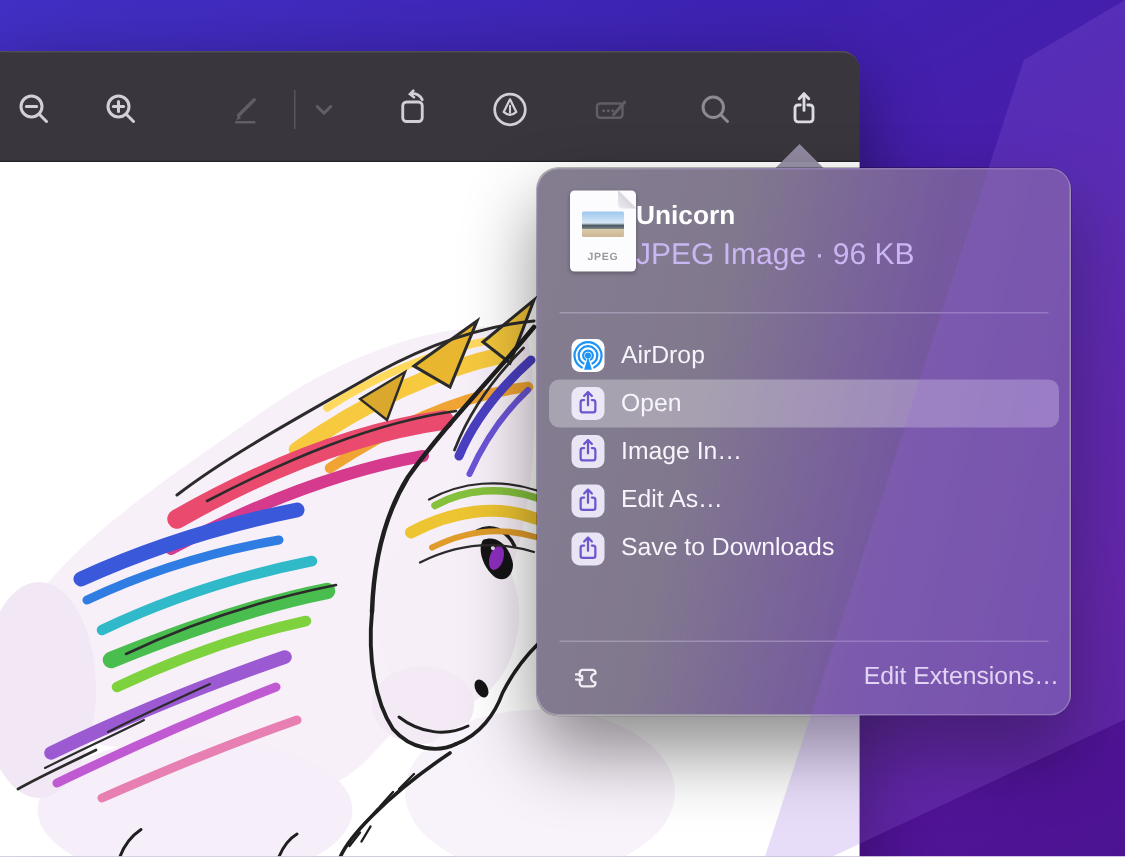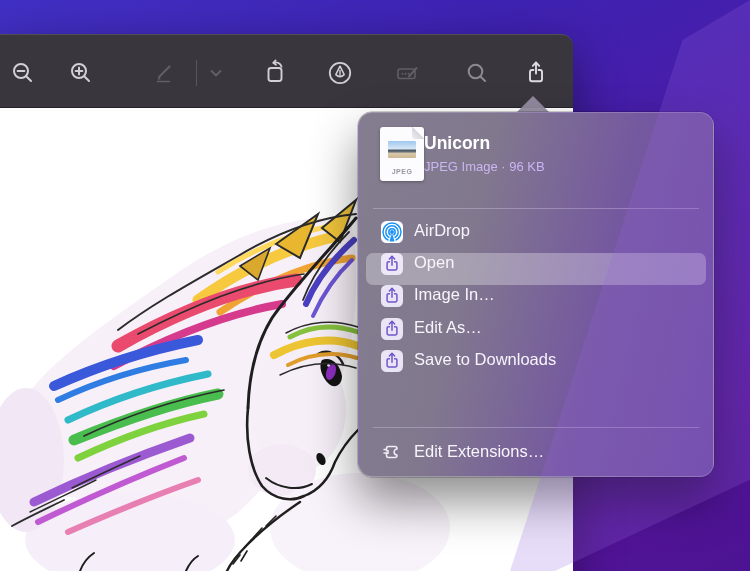--- a/index.html
+++ b/index.html
@@ -77,39 +77,39 @@
   .file-icon .thumb{
     position:absolute;left:8px;top:14px;width:28px;height:17px;
     background:linear-gradient(#9ec7ee 0%,#d6e7f6 45%,#4e5a64 55%,#6c7780 66%,#d9c9a8 70%,#cdb795 100%);
     border-radius:1px;
   }
   .file-icon .badge{
     position:absolute;left:0;right:0;bottom:6px;text-align:center;
     font-size:7px;letter-spacing:0.5px;color:#9a97a0;font-weight:bold;
   }
   .file-name{font-size:17.5px;font-weight:bold;color:#ffffff;margin-top:6px;}
-  .file-meta{font-size:13px;color:#cab6f2;margin-top:5px;}
+  .file-meta{font-size:20px;color:#cab6f2;margin-top:5px;}
   .divider{position:absolute;left:14px;right:14px;height:1px;background:rgba(228,218,248,0.32);}
   .d1{top:95px;}
   .d2{top:314px;}
   .menu{position:absolute;top:108px;left:7px;right:7px;}
   .row{
-    height:32.2px;display:flex;gap:11px;
+    height:32.2px;display:flex;align-items:center;gap:11px;
     padding-left:15px;border-radius:7px;box-sizing:border-box;cursor:default;
   }
   .row.highlighted{background:rgba(255,255,255,0.30);}
   .row .lbl{font-size:16.5px;color:#f7f4fb;}
   .mi{width:22px;height:22px;flex:0 0 auto;border-radius:5.5px;position:relative;overflow:hidden;}
   .mi svg{display:block;}
   .mi.airdrop{background:#ffffff;}
   .mi.messages{background:linear-gradient(#63da6c,#27b53c);}
   .mi.sharebox{background:rgba(242,238,253,0.92);}
   .mi.ext{background:none;border-radius:0;}
   .footer-row{position:absolute;top:323px;left:7px;right:7px;height:30px;
-    display:flex;align-items:center;gap:11px;padding-left:15px;box-sizing:border-box;}
+    display:flex;align-items:center;gap:11px;padding-left:15px;box-sizing:border-box;justify-content:space-between;}
   .footer-row .lbl{font-size:16.5px;color:#f7f4fb;}
 </style>
 </head>
 <body>
 
 <div class="desktop">
 
   <div class="window">
     <div class="toolbar">
 

